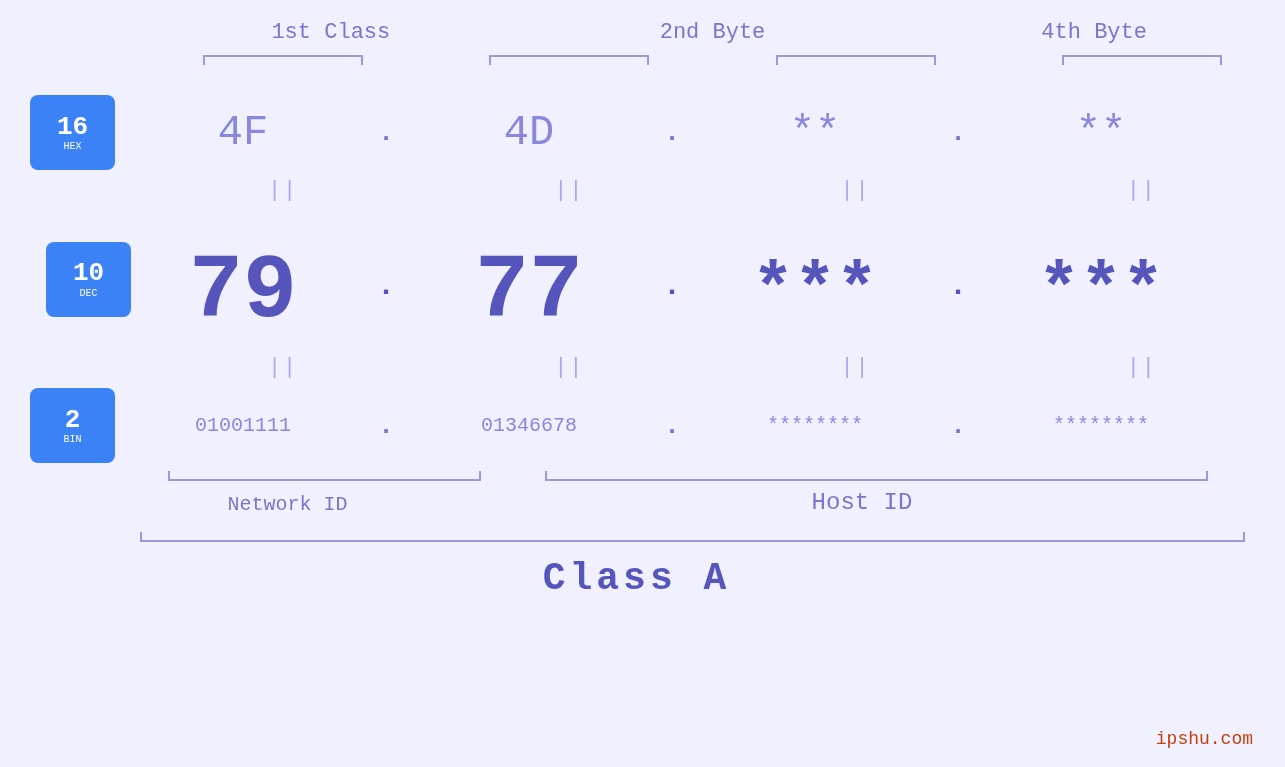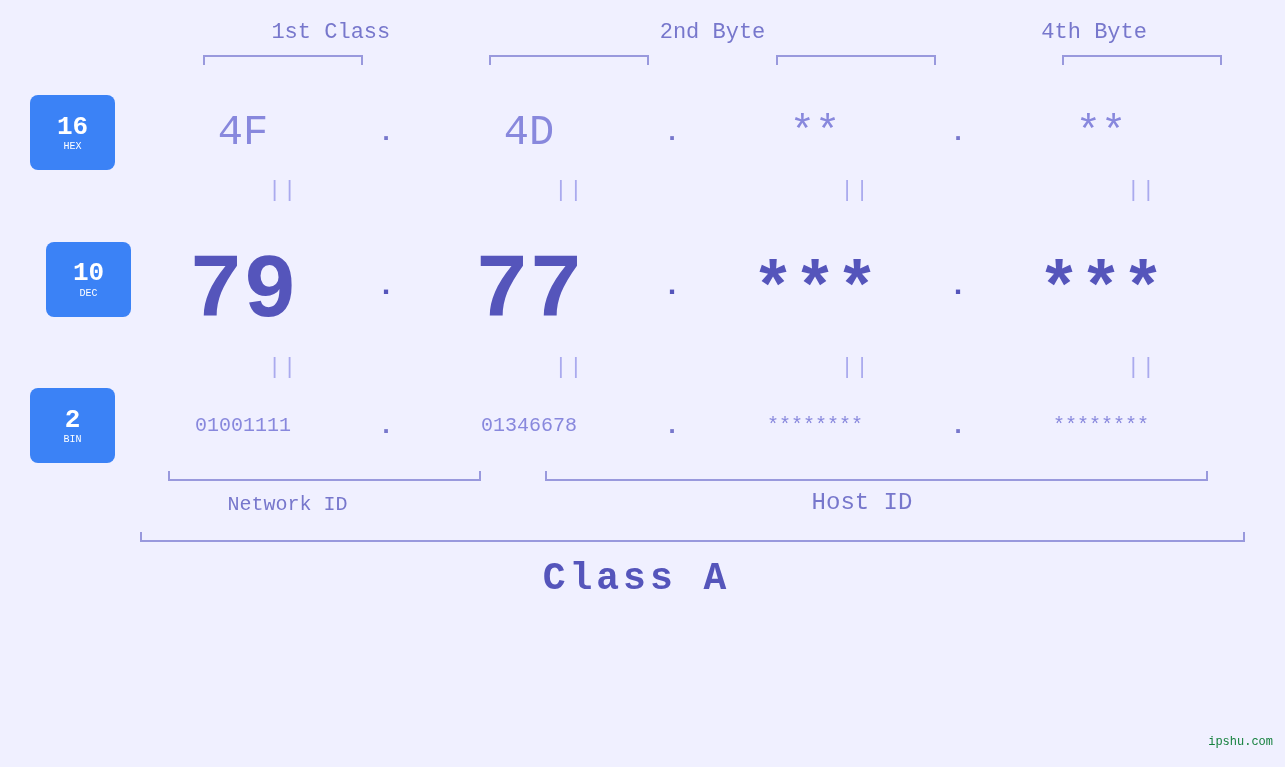--- a/index.html
+++ b/index.html
@@ -165,23 +165,23 @@
       font-size: 38px;
       font-family: 'Courier New', Courier, monospace;
       font-weight: bold;
       letter-spacing: 4px;
     }
 
     
     .watermark {
       position: absolute;
       bottom: 18px;
-      right: 12px;
-      color: #15803d;
-      font-size: 12px;
+      right: 32px;
+      color: #c2410c;
+      font-size: 18px;
       font-family: 'Courier New', Courier, monospace;
     }
 
     .row-with-badge {
       display: flex;
       width: 100%;
       align-items: center;
     }
 
     .badge-spacer {

